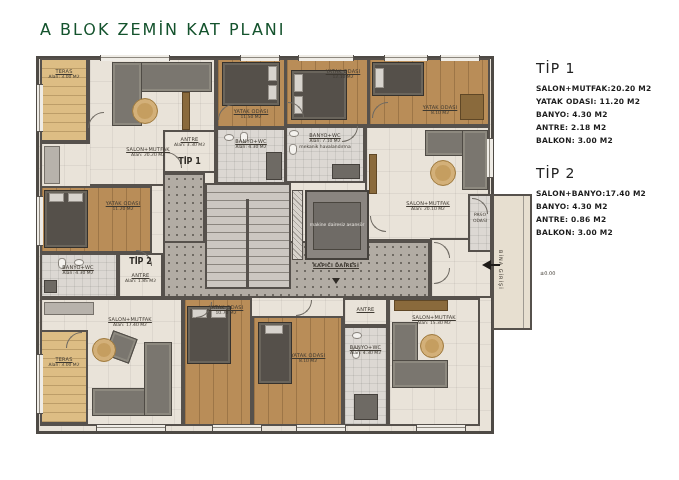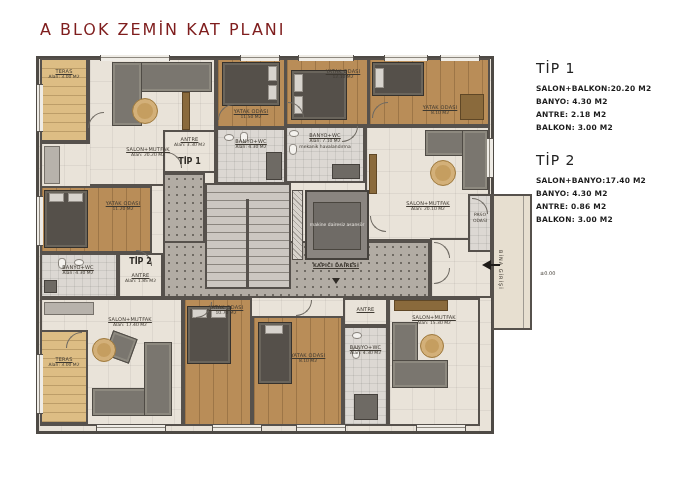--- a/index.html
+++ b/index.html
@@ -1,17 +1,17 @@
 <!DOCTYPE html>
 <html><head>
 <meta charset="utf-8">
 <style>
   html,body{margin:0;padding:0;background:#ffffff;font-family:"DejaVu Sans",sans-serif;}
   .page{position:relative;width:679px;height:480px;background:#fff;overflow:hidden;}
-  .title{position:absolute;left:40px;top:20px;font-size:16px;letter-spacing:2px;color:#7f1d1d;font-weight:500;}
+  .title{position:absolute;left:40px;top:20px;font-size:16px;letter-spacing:2px;color:#14532d;font-weight:500;}
   
   .legend{position:absolute;left:536px;top:60px;width:140px;color:#1c1c1c;}
   .legend .head{font-size:14px;letter-spacing:1px;color:#222;margin-bottom:6px;}
   .legend .ln{font-size:7.5px;font-weight:bold;line-height:13px;letter-spacing:.2px;}
   .legend .blk{margin-bottom:18px;}
   
   .plan{position:absolute;left:36px;top:54px;width:540px;height:388px;}
   .base{position:absolute;left:0;top:2px;width:458px;height:378px;border:3px solid #4e4a45;
         background:#e9e3d9;box-sizing:border-box;}
   .room{position:absolute;border:2px solid #56514c;box-sizing:border-box;}
@@ -271,21 +271,22 @@
       </div>
     <div class="lbl" style="left:276px;top:208px;width:48px;font-weight:bold;">
       <span class="nm">KAPICI DAİRESİ</span>
       </div>
     <div class="tri-down" style="left:296px;top:224px;"></div>
   </div>
 
   <div class="legend">
     <div class="blk">
       <div class="head">TİP 1</div>
-      <div class="ln">SALON+BALKON:20.20 M2</div>
+      <div class="ln">SALON+MUTFAK:20.20 M2</div>
+      <div class="ln">YATAK ODASI: 11.20 M2</div>
       <div class="ln">BANYO: 4.30 M2</div>
       <div class="ln">ANTRE: 2.18 M2</div>
       <div class="ln">BALKON: 3.00 M2</div>
     </div>
     <div class="blk">
       <div class="head">TİP 2</div>
       <div class="ln">SALON+BANYO:17.40 M2</div>
       <div class="ln">BANYO: 4.30 M2</div>
       <div class="ln">ANTRE: 0.86 M2</div>
       <div class="ln">BALKON: 3.00 M2</div>

